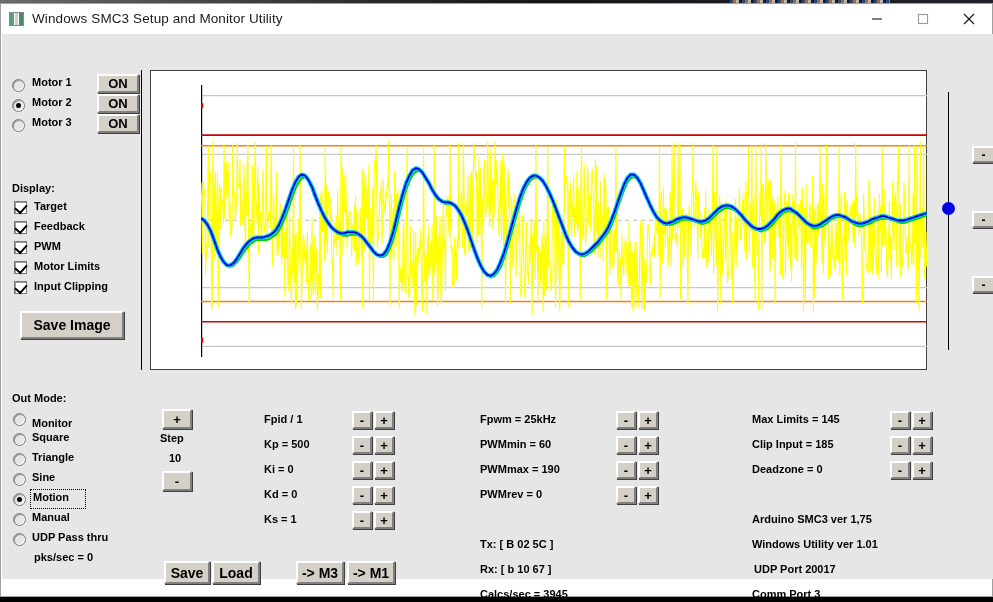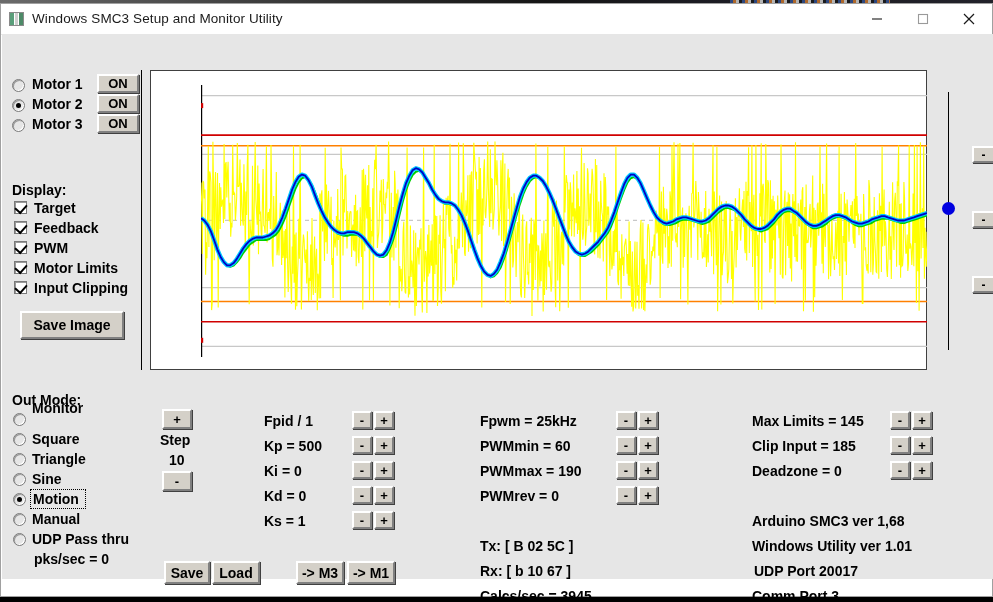--- a/index.html
+++ b/index.html
@@ -43,21 +43,21 @@
   
   .w98btn{position:absolute;background:#d4d0c8;
     border-top:2px solid #ffffff;border-left:2px solid #ffffff;
     border-right:2px solid #808080;border-bottom:2px solid #808080;
     box-sizing:border-box;color:#000;text-align:center;
     font-family:"Liberation Sans", sans-serif;font-weight:bold;
     box-shadow:1px 1px 0 0 #404040;cursor:default;user-select:none;
     display:flex;align-items:center;justify-content:center;line-height:1;}
 
   .lbl{position:absolute;font-family:"Liberation Sans", sans-serif;
-    font-weight:bold;font-size:14px;color:#000;white-space:nowrap;}
+    font-weight:bold;font-size:11px;color:#000;white-space:nowrap;}
 
   
   .radio{position:absolute;width:13px;height:13px;border-radius:50%;
     background:#e6e6e6;border:1px solid #7a7a7a;box-sizing:border-box;
     box-shadow:inset 1px 1px 0 #9a9a9a, inset -1px -1px 0 #ffffff;cursor:default;}
   .radio.on::after{content:"";position:absolute;left:3px;top:3px;width:5px;height:5px;
     border-radius:50%;background:#000;}
   .focusring{position:absolute;border:1px dotted #000;box-sizing:border-box;}
 
   
@@ -151,21 +151,21 @@
       <div class="lbl" style="left:32px;top:226px;">Motor Limits</div>
 
       <div class="cbox on" style="left:12px;top:247px;"></div>
       <div class="lbl" style="left:32px;top:246px;">Input Clipping</div>
 
       <div class="w98btn" style="left:18px;top:277px;width:104px;height:28px;font-size:14px;">Save Image</div>
 
       <div class="lbl" style="left:10px;top:358px;">Out Mode:</div>
 
       <div class="radio" style="left:11px;top:379px;"></div>
-      <div class="lbl" style="left:30px;top:366px;">Monitor</div>
+      <div class="lbl" style="left:30px;top:383px;">Monitor</div>
 
       <div class="radio" style="left:11px;top:399px;"></div>
       <div class="lbl" style="left:30px;top:397px;">Square</div>
 
       <div class="radio" style="left:11px;top:419px;"></div>
       <div class="lbl" style="left:30px;top:417px;">Triangle</div>
 
       <div class="radio" style="left:11px;top:439px;"></div>
       <div class="lbl" style="left:30px;top:437px;">Sine</div>
 
@@ -236,21 +236,21 @@
       <div class="w98btn step-btn" style="left:910px;top:377px;">+</div>
 
       <div class="lbl" style="left:750px;top:404px;">Clip Input = 185</div>
       <div class="w98btn step-btn" style="left:888px;top:402px;">-</div>
       <div class="w98btn step-btn" style="left:910px;top:402px;">+</div>
 
       <div class="lbl" style="left:750px;top:429px;">Deadzone = 0</div>
       <div class="w98btn step-btn" style="left:888px;top:427px;">-</div>
       <div class="w98btn step-btn" style="left:910px;top:427px;">+</div>
 
-      <div class="lbl" style="left:750px;top:479px;">Arduino SMC3 ver 1,68</div>
+      <div class="lbl" style="left:750px;top:479px;">Arduino SMC3 ver 1,75</div>
       <div class="lbl" style="left:750px;top:504px;">Windows Utility ver 1.01</div>
       <div class="lbl" style="left:752px;top:529px;">UDP Port 20017</div>
       <div class="lbl" style="left:750px;top:554px;">Comm Port 3</div>
 
       <div class="sep"></div>
 
       <div class="graphpanel">
         <div class="plot">
           <svg id="chart" width="726" height="272" viewBox="0 0 726 272">
               <line x1="0" y1="10.666666666666686" x2="726" y2="10.666666666666686" stroke="#C8C8C8" stroke-width="1.3" stroke-dasharray="none"></line>

